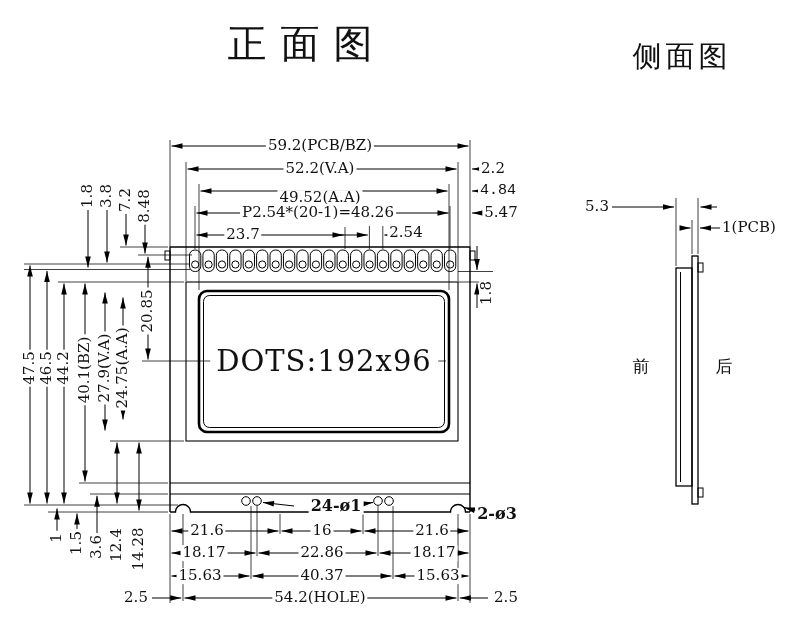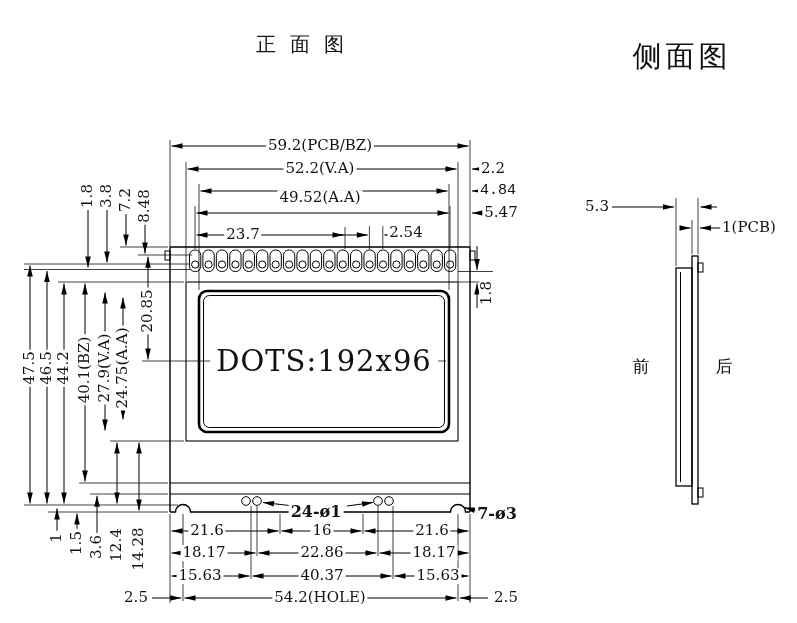--- a/index.html
+++ b/index.html
@@ -8,21 +8,21 @@
     position:relative; width:797px; height:623px; background:#ffffff;
     font-family:"DejaVu Serif","Liberation Serif",serif; color:#111; overflow:hidden;
   }
   #canvas svg { position:absolute; left:0; top:0; }
   .lbl {
     position:absolute; transform:translate(-50%,-50%);
     font-size:15px; line-height:1.05; white-space:nowrap;
     background:#fff; padding:0 2px; color:#111;
   }
   .rot { transform:translate(-50%,-50%) rotate(-90deg); }
-  .title { font-size:20px; letter-spacing:14px; background:transparent; padding-left:10px; }
+  .title { font-size:39px; letter-spacing:14px; background:transparent; padding-left:10px; }
   .title-side { font-size:29px; letter-spacing:4px; background:transparent; }
   .dots { font-size:29px; letter-spacing:1px; padding:0 6px; }
   .bold { font-weight:bold; font-size:16px; }
   .cjk { font-size:17px; background:transparent; }
 </style>
 </head>
 <body>
 
 <div id="canvas">
 
@@ -191,20 +191,21 @@
       <line x1="700" y1="228" x2="726" y2="228" marker-start="url(#arr)"></line>
     </g>
   </svg>
 
   <div class="lbl title" style="left:303px; top:44px;">正面图</div>
   <div class="lbl title-side" style="left:682px; top:56px;">侧面图</div>
 
   <div class="lbl" style="left:320px; top:146px;">59.2(PCB/BZ)</div>
   <div class="lbl" style="left:320px; top:169px;">52.2(V.A)</div>
   <div class="lbl" style="left:320px; top:191px;margin-top:7px;">49.52(A.A)</div>
+  <div class="lbl" style="left:318px; top:213px;">P2.54*(20-1)=48.26</div>
   <div class="lbl" style="left:243px; top:235px;">23.7</div>
   <div class="lbl" style="left:406px; top:233px;">2.54</div>
 
   <div class="lbl" style="left:493px; top:169px;">2.2</div>
   <div class="lbl" style="left:498px; top:191px;font-family:Liberation Mono, monospace;">4.84</div>
   <div class="lbl" style="left:501px; top:213px;">5.47</div>
   <div class="lbl rot" style="left:487px; top:293px;">1.8</div>
 
   <div class="lbl rot" style="left:88px; top:196px;">1.8</div>
   <div class="lbl rot" style="left:107px; top:196px;">3.8</div>
@@ -231,22 +232,22 @@
   <div class="lbl" style="left:204px; top:553px;">18.17</div>
   <div class="lbl" style="left:322px; top:553px;">22.86</div>
   <div class="lbl" style="left:434px; top:553px;">18.17</div>
   <div class="lbl" style="left:200px; top:576px;">15.63</div>
   <div class="lbl" style="left:322px; top:576px;">40.37</div>
   <div class="lbl" style="left:438px; top:576px;">15.63</div>
   <div class="lbl" style="left:136px; top:598px;">2.5</div>
   <div class="lbl" style="left:320px; top:598px;">54.2(HOLE)</div>
   <div class="lbl" style="left:506px; top:598px;">2.5</div>
 
-  <div class="lbl bold" style="left:316px; top:506px;margin-top:6px;">24-ø1</div>
-  <div class="lbl bold" style="left:497px; top:514px;">7-ø3</div>
+  <div class="lbl bold" style="left:336px; top:506px;">24-ø1</div>
+  <div class="lbl bold" style="left:497px; top:514px;">2-ø3</div>
 
   <div class="lbl dots" style="left:324px; top:361px;">DOTS:192x96</div>
 
   <div class="lbl" style="left:597px; top:207px;">5.3</div>
   <div class="lbl" style="left:749px; top:228px;">1(PCB)</div>
   <div class="lbl cjk" style="left:641px; top:367px;">前</div>
   <div class="lbl cjk" style="left:724px; top:367px;">后</div>
 
 </div>
 

